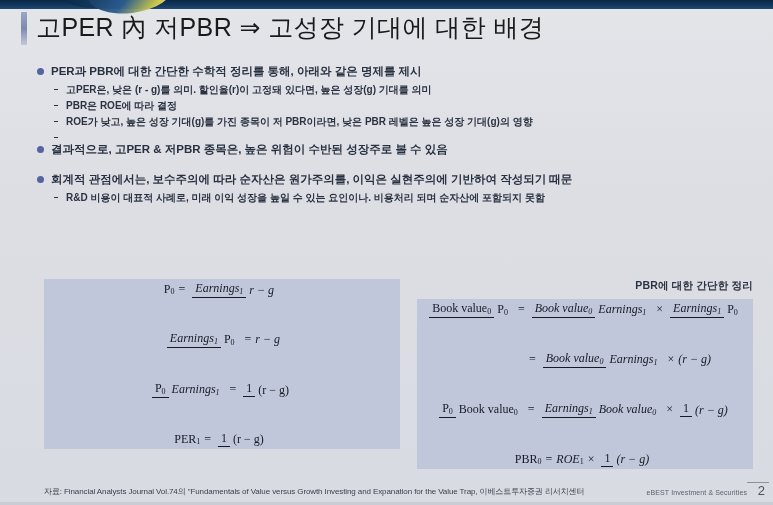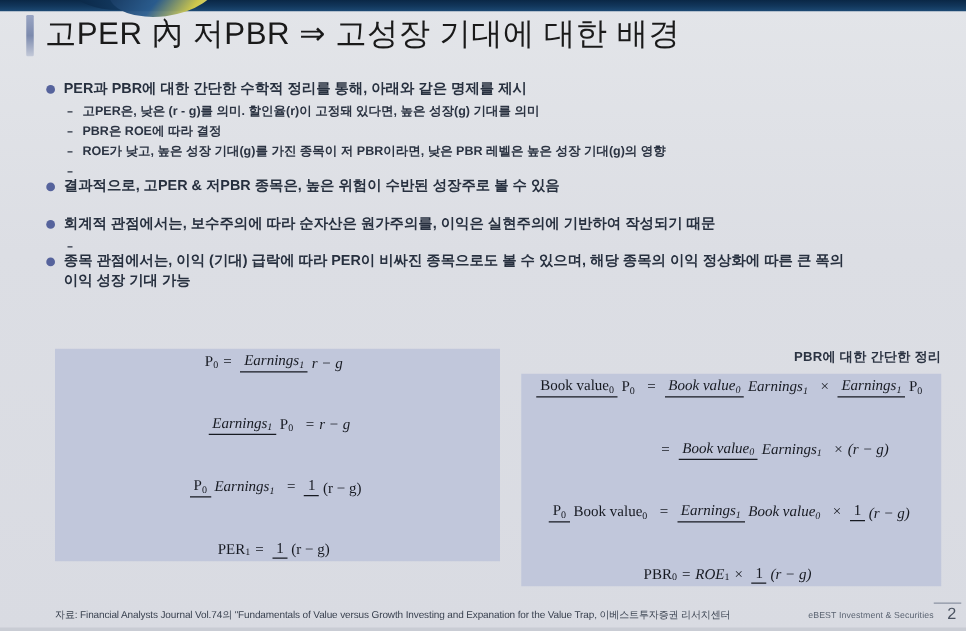--- a/index.html
+++ b/index.html
@@ -261,29 +261,25 @@
 
     <div class="gap-lg"></div>
 
     <div class="lvl1">
       <span class="dot"></span>
       <span class="txt">회계적 관점에서는, 보수주의에 따라 순자산은 원가주의를, 이익은 실현주의에 기반하여 작성되기 때문</span>
     </div>
 
     <div class="lvl2">
       <span class="dash"></span>
+      <span>R&amp;D 비용이 대표적 사례로, 미래 이익 성장을 높일 수 있는 요인이나. 비용처리 되며 순자산에 포함되지 못함</span>
     </div>
 
     <div class="gap-lg"></div>
 
-    <div class="lvl1">
-      <span class="dot"></span>
-      <span class="txt">종목 관점에서는, 이익 (기대) 급락에 따라 PER이 비싸진 종목으로도 볼 수 있으며, 해당 종목의 이익 정상화에 따른 큰 폭의</span>
-      <span class="txt">이익 성장 기대 가능</span>
-    </div>
 
   </div>
 
   <div class="panels">
 
     <div class="panel left">
       <div class="formula-box">
         <div class="fx-stack">
 
           <div class="fx-row">

